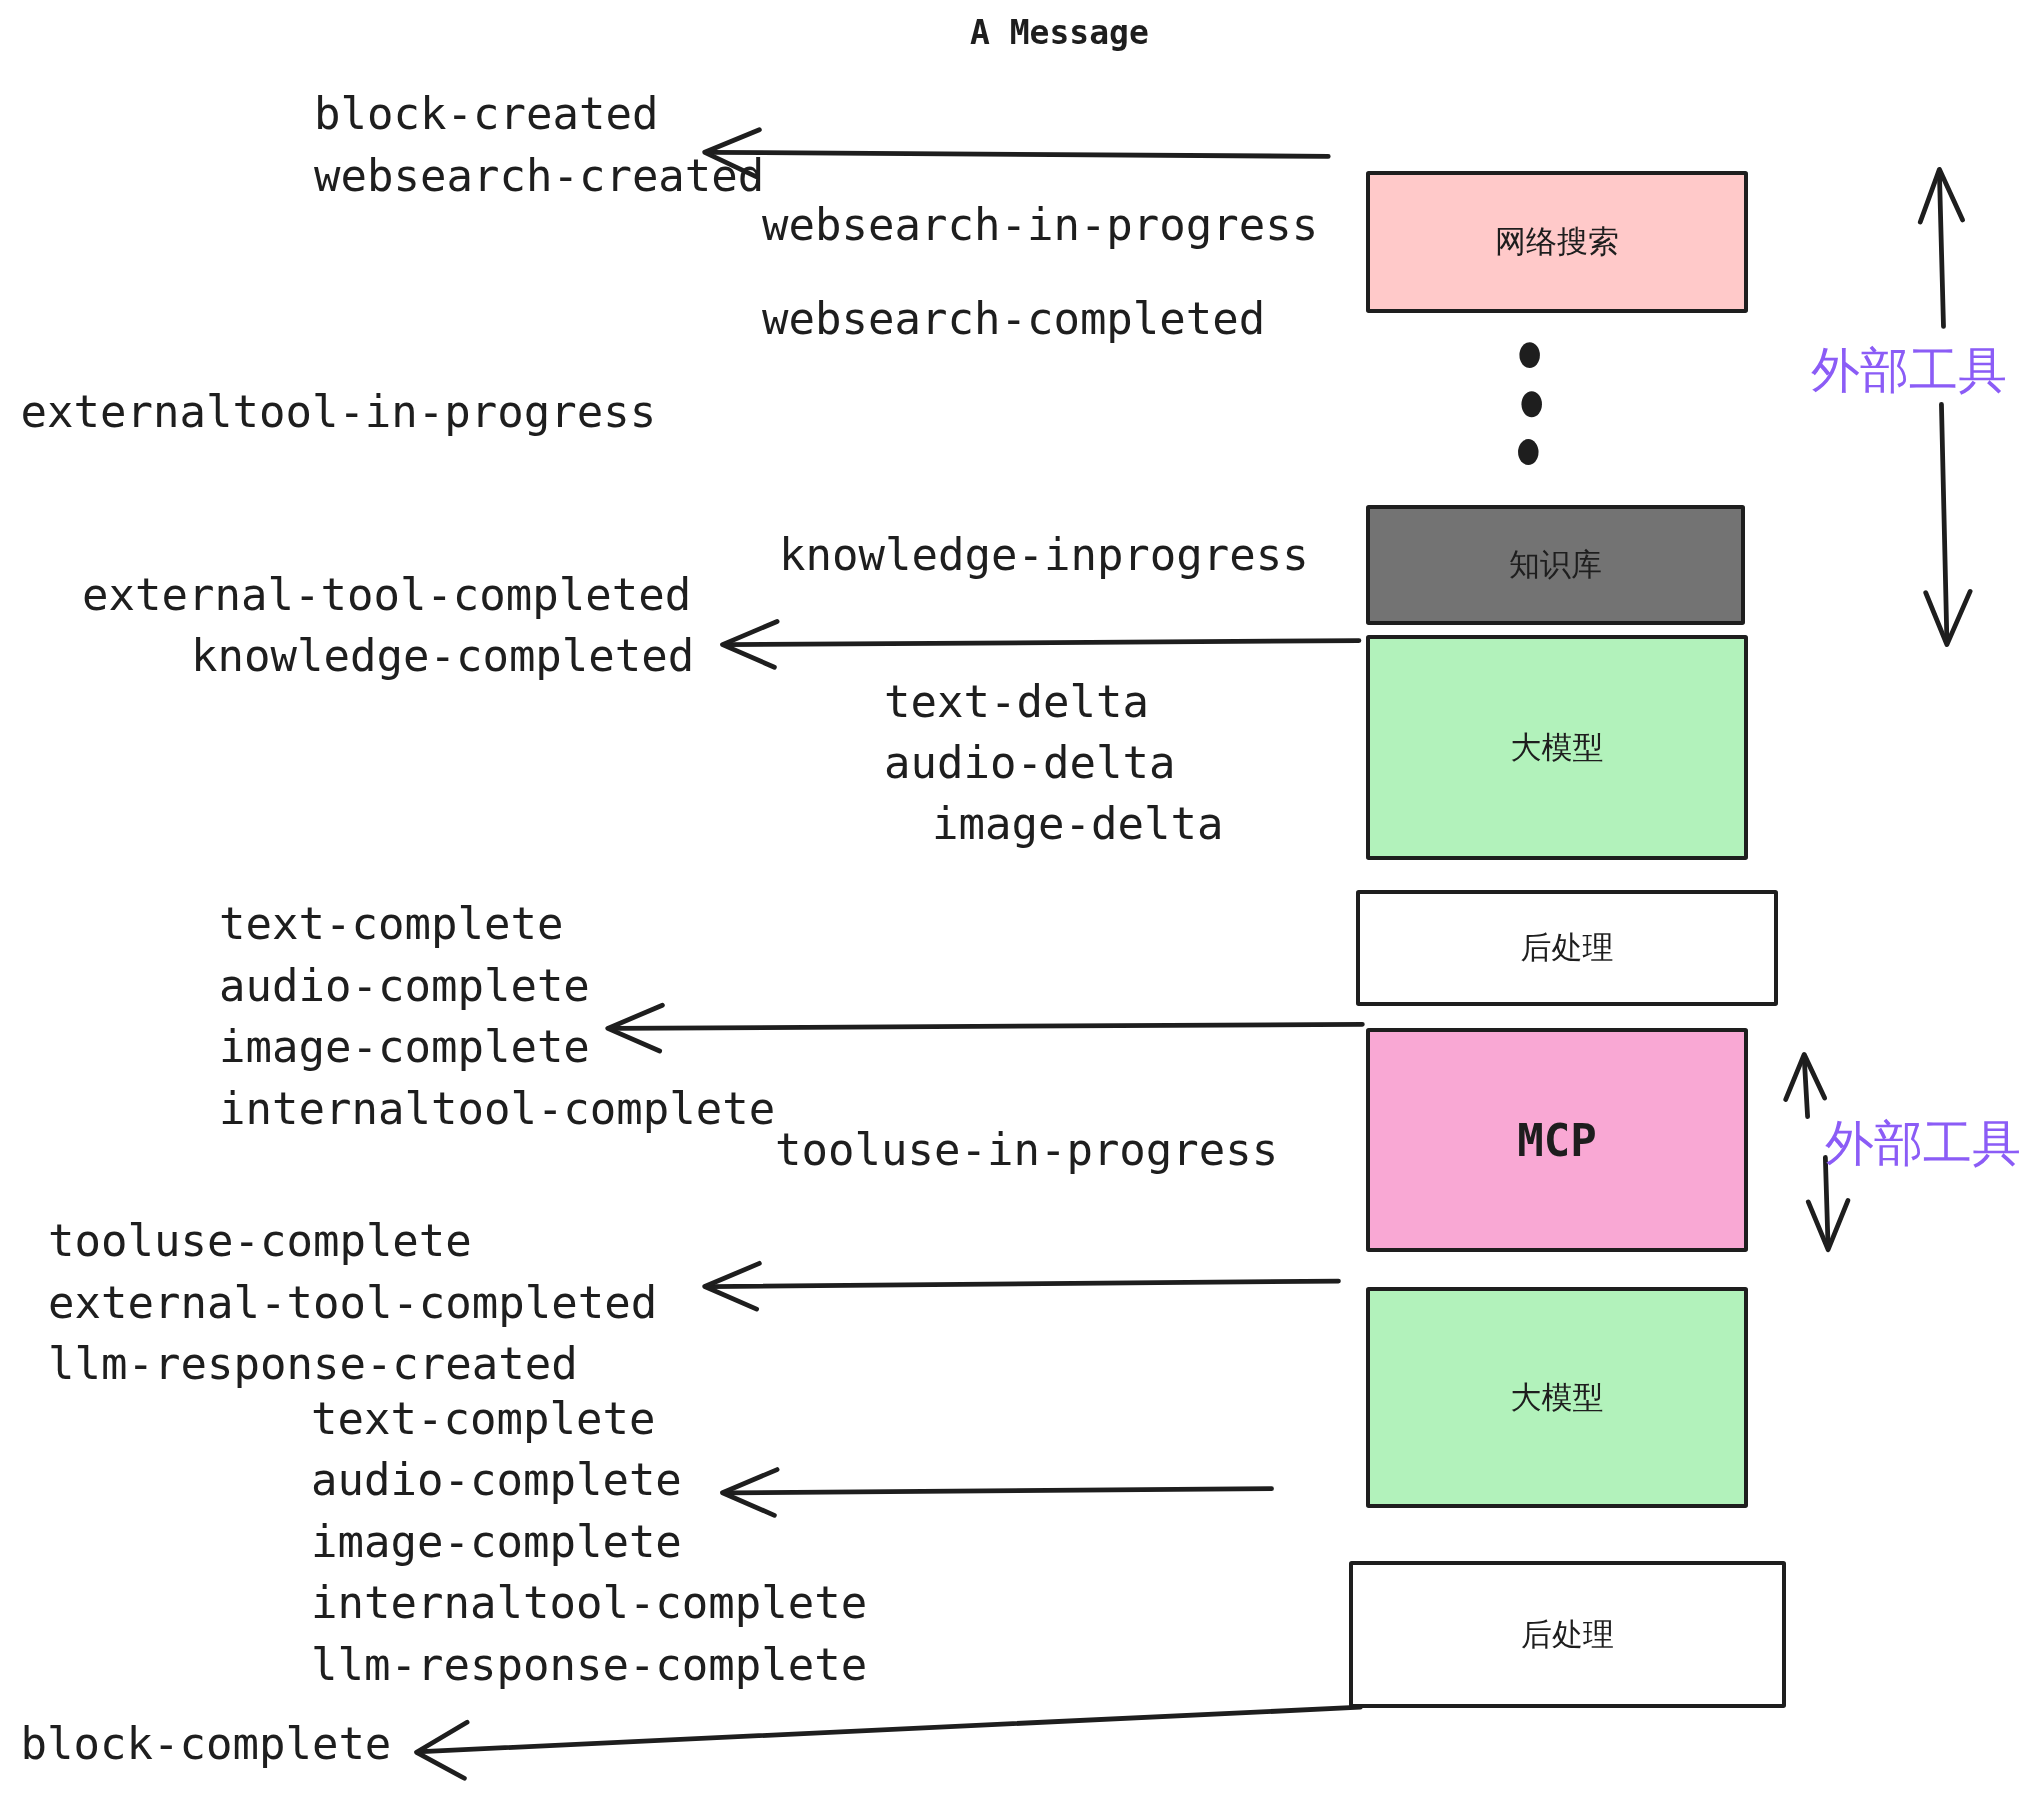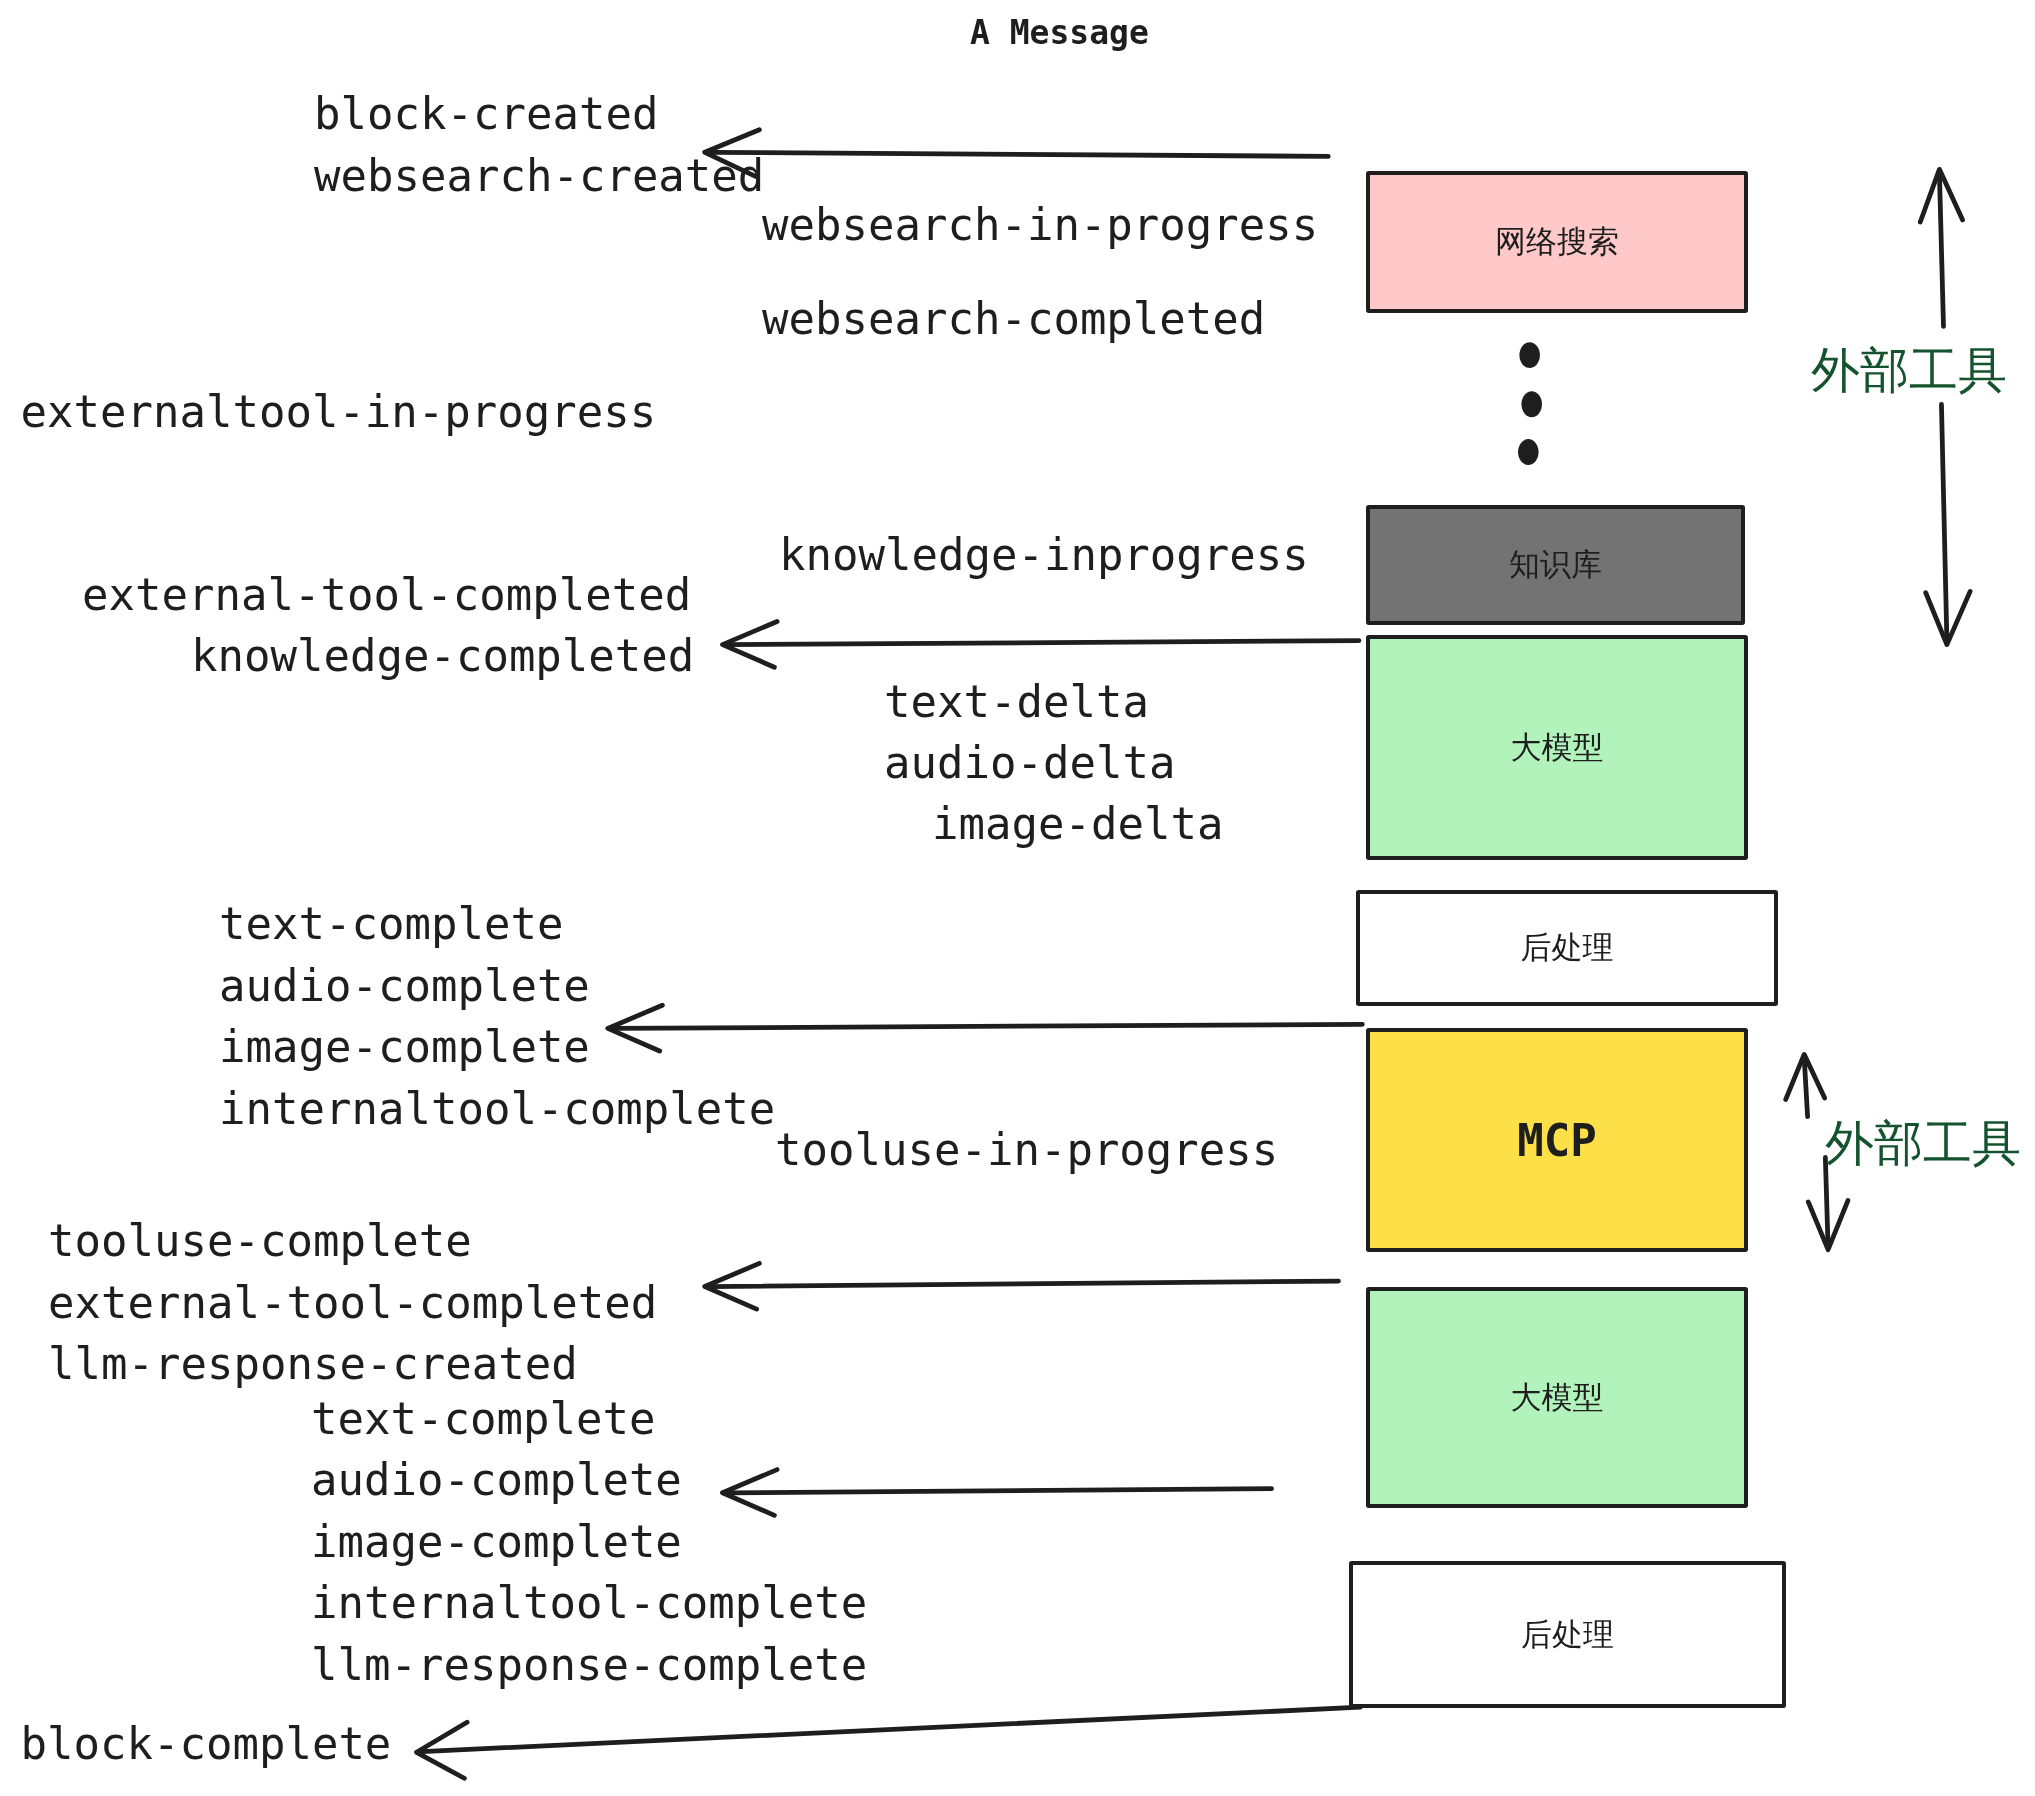--- a/index.html
+++ b/index.html
@@ -45,21 +45,21 @@
   }
   .node-label.mono-label {
     font-family: "DejaVu Sans Mono", "Liberation Mono", monospace;
     font-size: 44px;
     font-weight: bold;
   }
   .side-label {
     position: absolute;
     font-family: "DejaVu Sans", "Liberation Sans", sans-serif;
     font-size: 49px;
-    color: #14532d;
+    color: #8b5cf6;
     white-space: nowrap;
   }
   #arrow-layer {
     position: absolute;
     left: 0;
     top: 0;
     width: 2035px;
     height: 1796px;
   }
   #arrow-layer * {
@@ -169,21 +169,21 @@
   </div>
 
   <div class="node" style="left: 1366px; top: 635px; width: 382px; height: 225px; background-color: rgb(178, 242, 187);">
     <span class="node-label">大模型</span>
   </div>
 
   <div class="node" style="left: 1356px; top: 890px; width: 422px; height: 116px; background-color: rgb(255, 255, 255);">
     <span class="node-label">后处理</span>
   </div>
 
-  <div class="node" style="left: 1366px; top: 1028px; width: 382px; height: 224px; background-color: #fde047;">
+  <div class="node" style="left: 1366px; top: 1028px; width: 382px; height: 224px; background-color: #f9a8d4;">
     <span class="node-label mono-label">MCP</span>
   </div>
 
   <div class="node" style="left: 1366px; top: 1287px; width: 382px; height: 221px; background-color: rgb(178, 242, 187);">
     <span class="node-label">大模型</span>
   </div>
 
   <div class="node" style="left: 1349px; top: 1561px; width: 437px; height: 147px; background-color: rgb(255, 255, 255);">
     <span class="node-label">后处理</span>
   </div>

